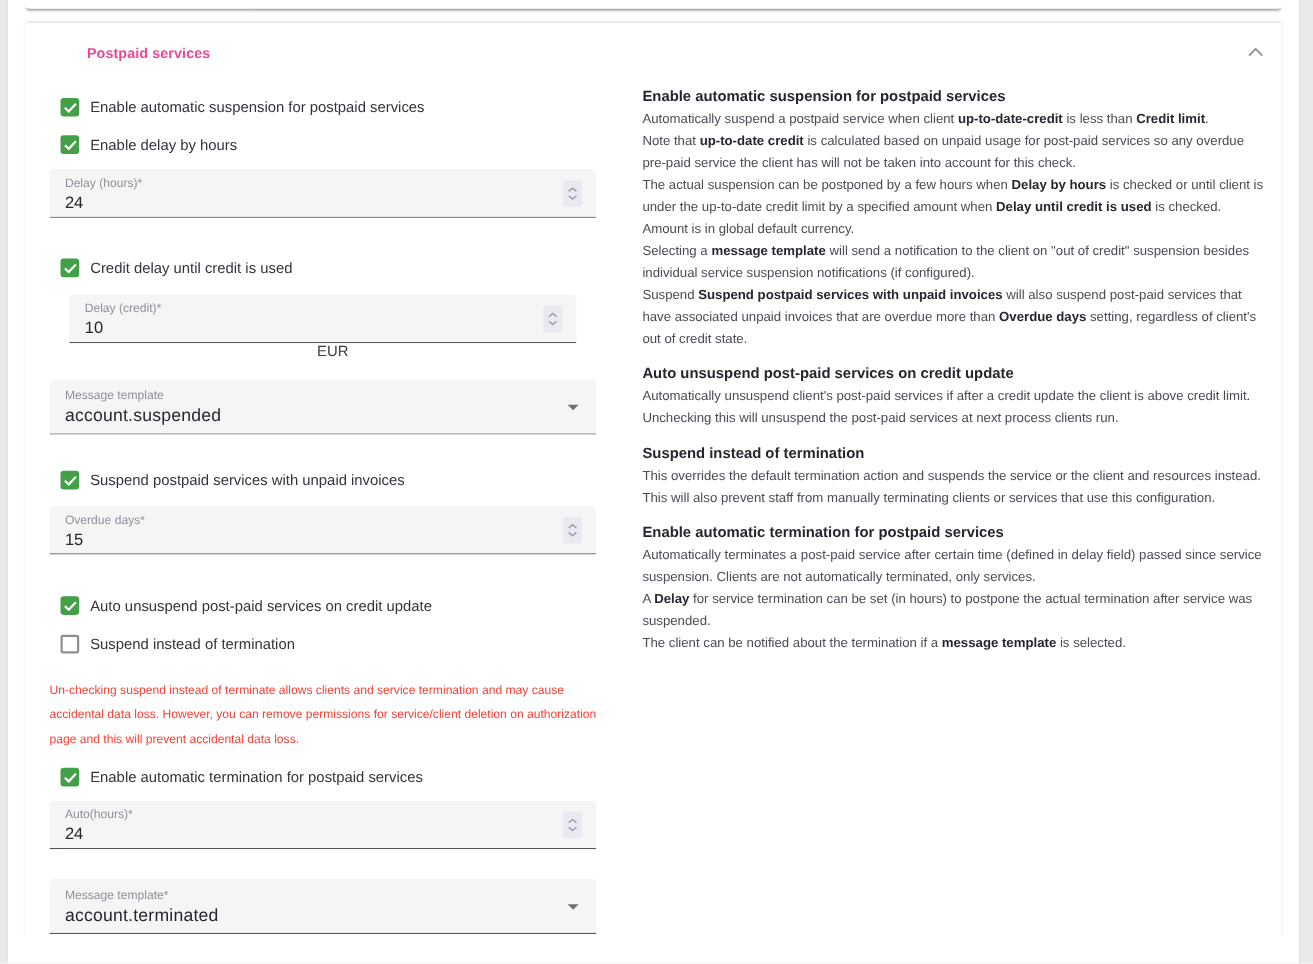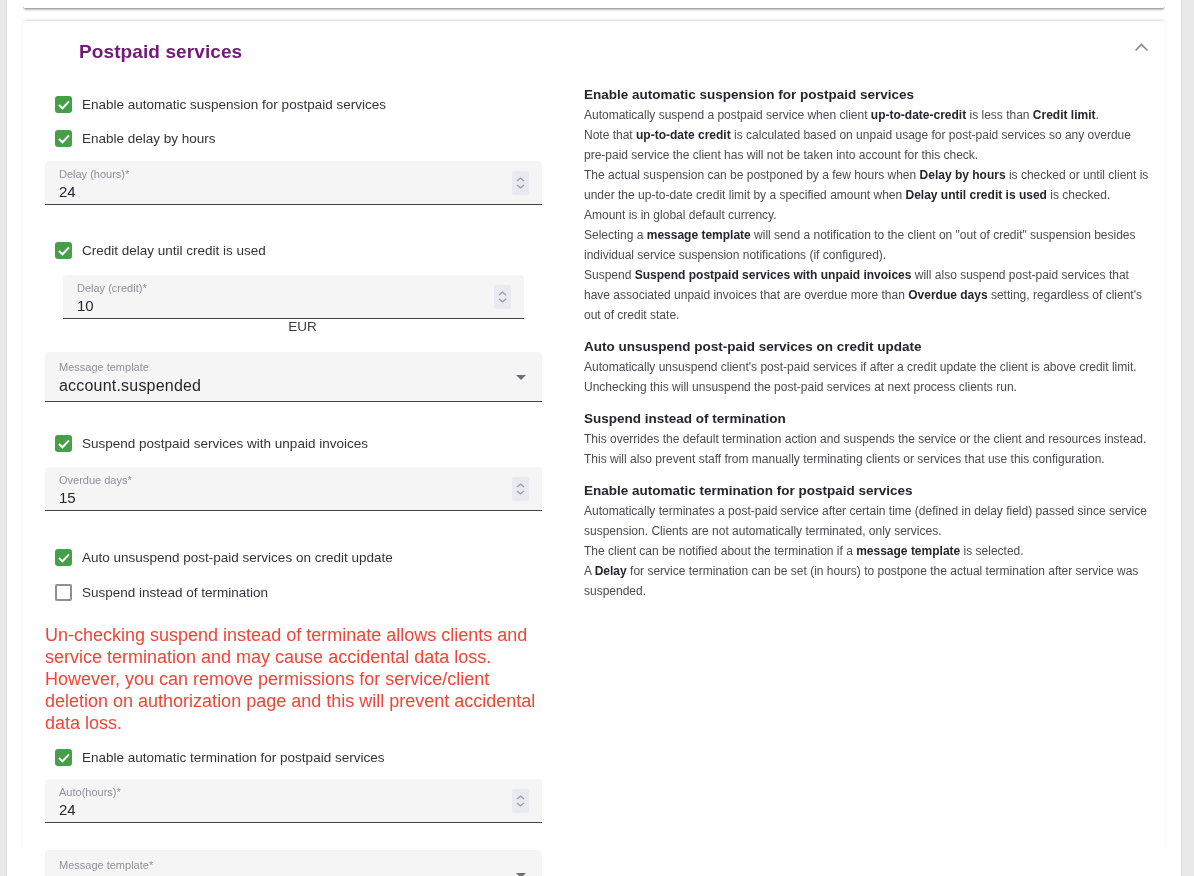--- a/index.html
+++ b/index.html
@@ -24,21 +24,21 @@
   .panel {
     margin:0 16px; height:833px;
     border-radius:3px 3px 0 0;
     box-shadow:0 -2px 3px -1px rgba(0,0,0,0.16);
     background:#fff;
   }
   .panel-header {
     display:flex; align-items:flex-start; justify-content:space-between;
     padding:20px 14px 0 22px;
   }
-  .panel-title { font-size:19px; font-weight:700; color:#701a75; letter-spacing:.1px;padding-left:34px; }
+  .panel-title { font-size:13px; font-weight:700; color:#ec4899; letter-spacing:.1px;padding-left:34px; }
   .collapse-btn { padding:2px; cursor:pointer; line-height:0; }
 
   .columns { display:flex; padding-left:22px; margin-top:33px; }
   .left-col { width:497px; flex-shrink:0; }
   .right-col { flex:1; max-width:566px; margin-left:42px; margin-top:-9px; }
 
   
   .check-row { display:flex; align-items:center; padding-left:10px; cursor:pointer; }
   .checkbox {
     width:17px; height:17px; flex-shrink:0; border-radius:3px;
@@ -76,21 +76,21 @@
   }
   .select-value { font-size:16px; color:#26262e; margin-top:4px; letter-spacing:.2px; }
   .caret {
     position:absolute; right:16px; top:23px;
     width:0; height:0;
     border-left:5px solid transparent; border-right:5px solid transparent;
     border-top:5px solid #6e6e78;
   }
 
   .warning-text {
-    font-size:18px; line-height:22px; color:#f44336; width:508px;
+    font-size:11px; line-height:22px; color:#f44336; width:508px;
   }
 
   
   .help-section { margin-bottom:14px; }
   .help-heading { font-size:13.5px; font-weight:700; color:#26262e; margin-bottom:3px; }
   .help-section p { font-size:12px; line-height:20px; color:#4b4b53; }
   .help-section p b { color:#26262e; }
 
   
   .mt14 { margin-top:14px; } .mt16 { margin-top:16px;flex-direction:column; } .mt17 { margin-top:17px; }
@@ -271,20 +271,20 @@
         </div>
 
         <div class="help-section">
           <div class="help-heading">Suspend instead of termination</div>
           <p><span>This overrides the default termination action and suspends the service or the client and resources instead. This will also prevent staff from manually terminating clients or services that use this configuration.</span></p>
         </div>
 
         <div class="help-section">
           <div class="help-heading">Enable automatic termination for postpaid services</div>
           <p><span>Automatically terminates a post-paid service after certain time (defined in delay field) passed since service suspension. Clients are not automatically terminated, only services.</span></p>
+          <p><span>A </span><b>Delay</b><span> for service termination can be set (in hours) to postpone the actual termination after service was suspended.</span></p>
           <p><span>The client can be notified about the termination if a </span><b>message template</b><span> is selected.</span></p>
-          <p><span>A </span><b>Delay</b><span> for service termination can be set (in hours) to postpone the actual termination after service was suspended.</span></p>
         </div>
 
       </div>
     </div>
   </div>
 </div>
 
 </body></html>

